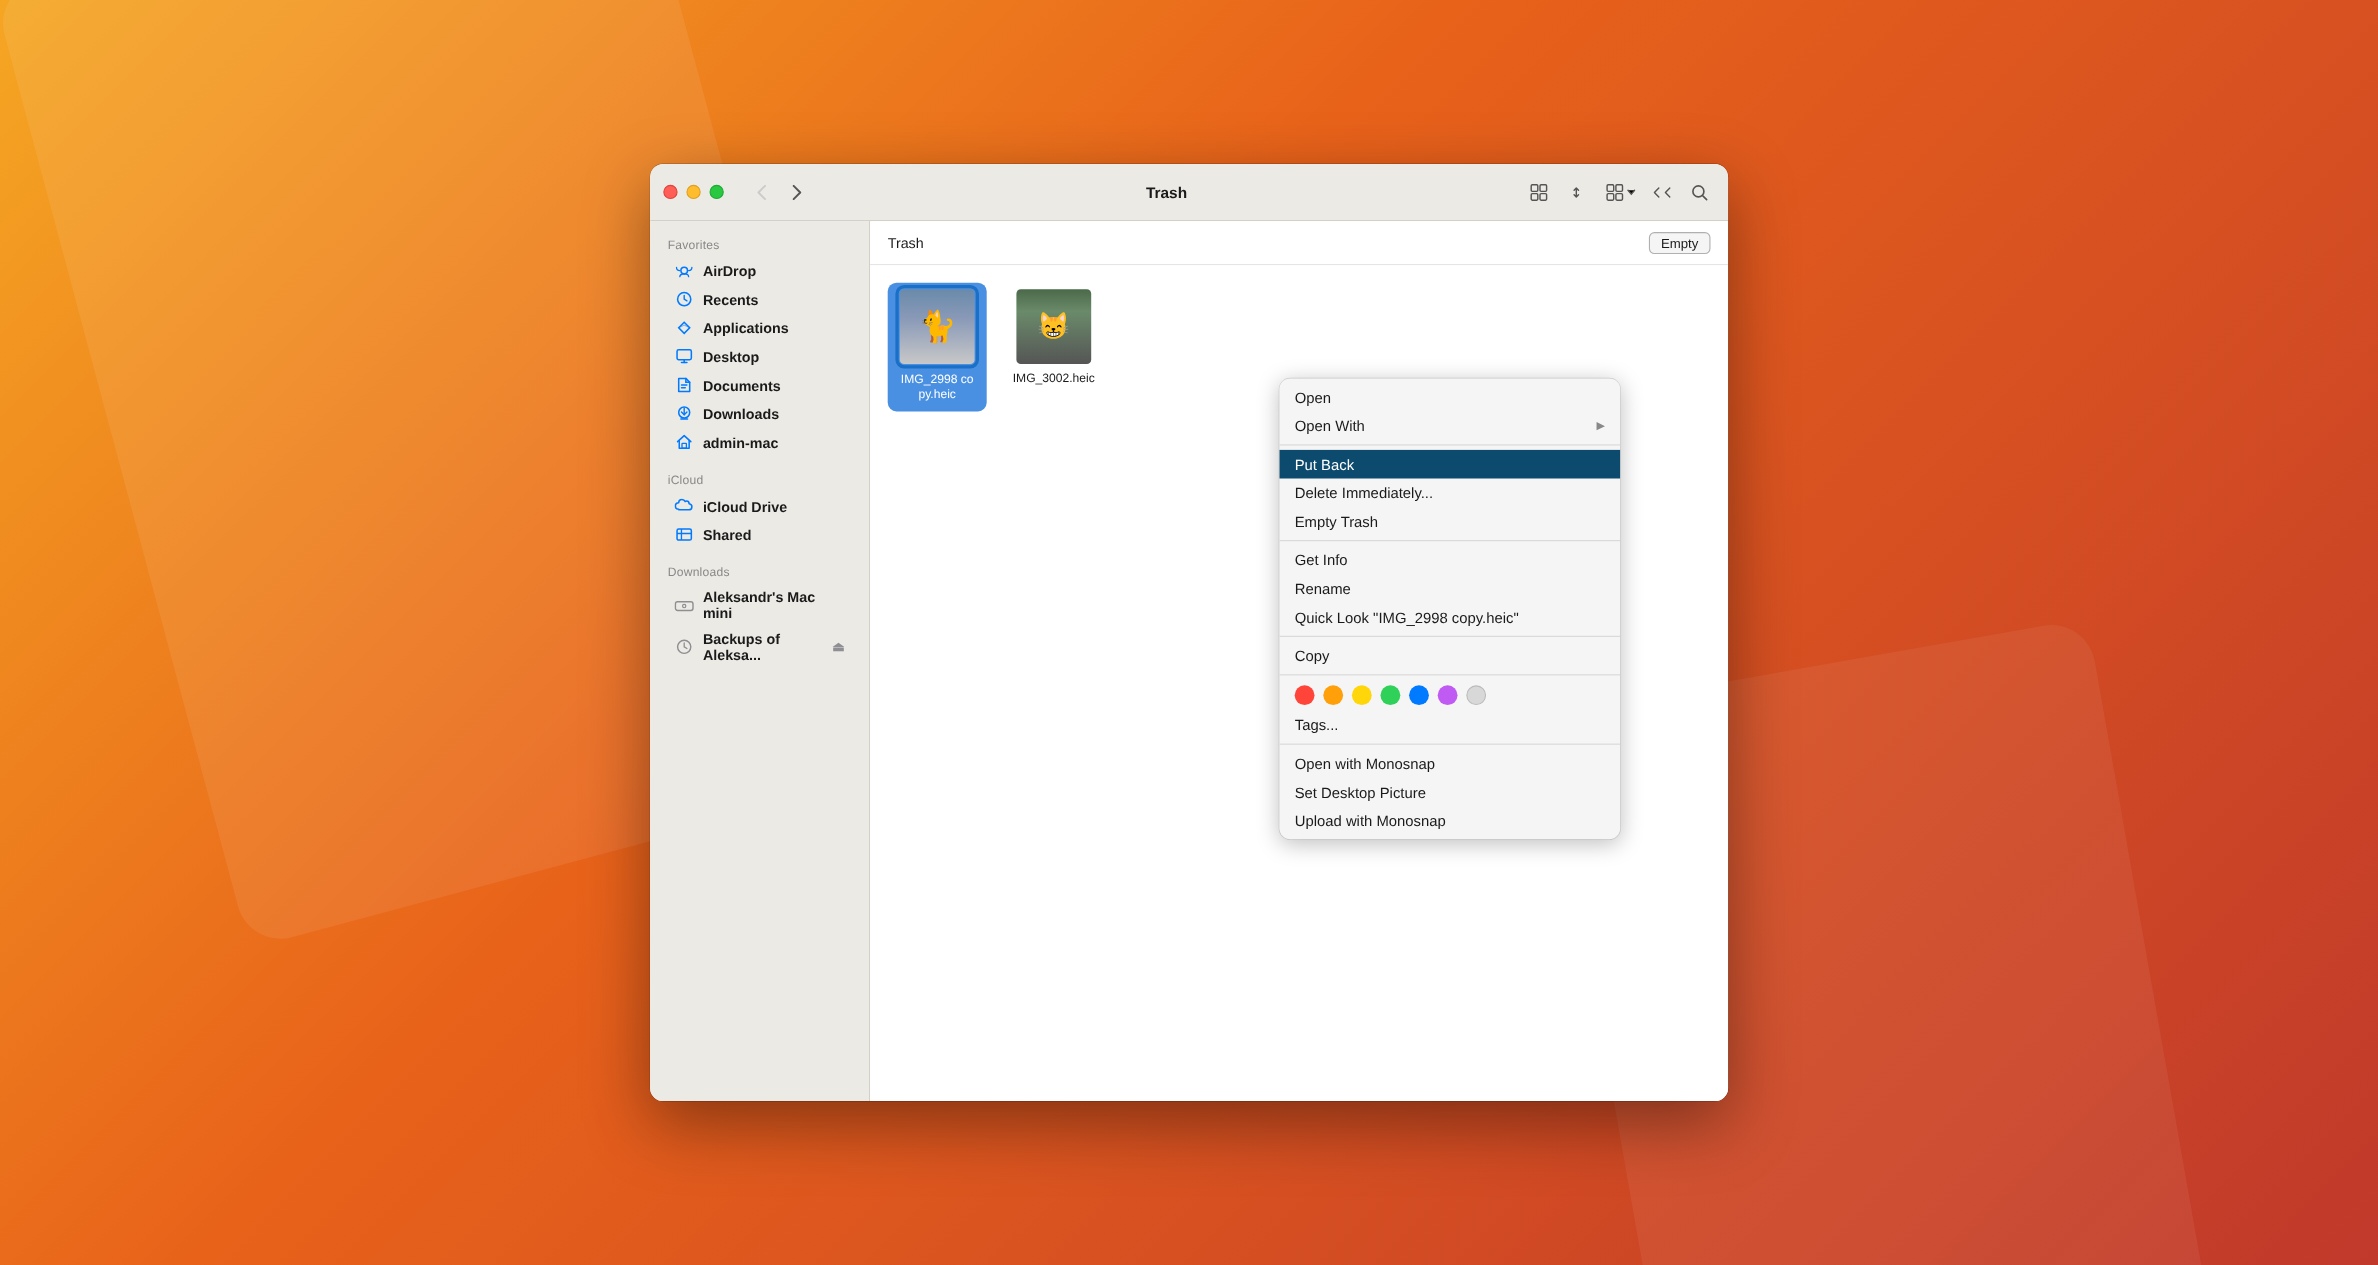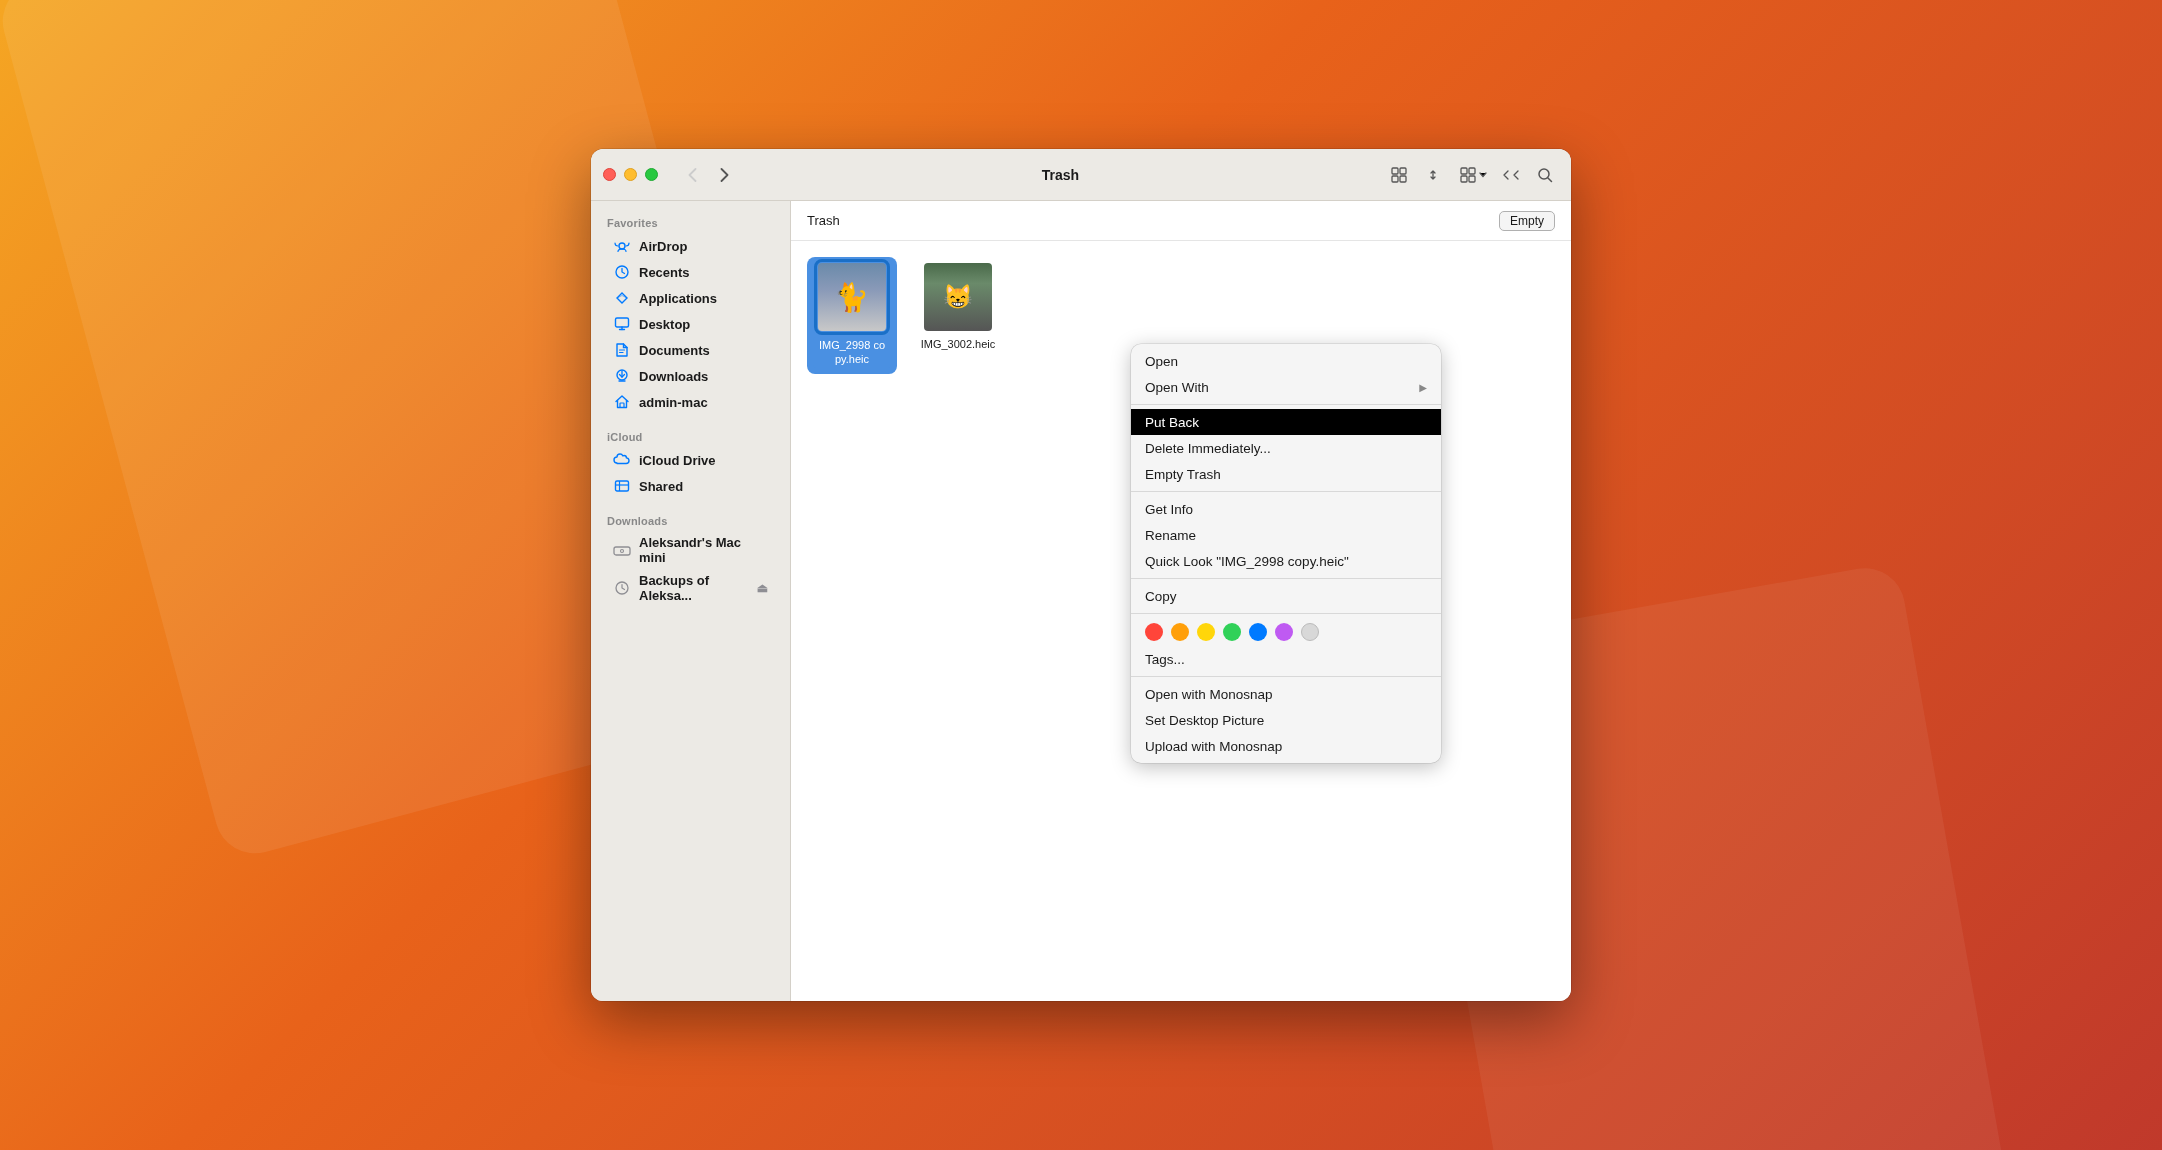--- a/index.html
+++ b/index.html
@@ -160,21 +160,21 @@
       border-right: 1px solid #d4d0c8;
       padding: 8px 0;
       display: flex;
       flex-direction: column;
       overflow-y: auto;
       flex-shrink: 0;
     }
 
     .sidebar-section-header {
       font-size: 11px;
-      font-weight: 700;
+      font-weight: 400;
       color: #888;
       padding: 8px 16px 4px;
       text-transform: none;
       letter-spacing: 0.02em;
     }
 
     .sidebar-item {
       display: flex;
       align-items: center;
       gap: 8px;
@@ -339,41 +339,41 @@
     .selected-name-bg {
       background: #4a90e2;
       border-radius: 3px;
       padding: 1px 4px;
     }
 
     
     .context-menu {
       position: absolute;
       top: 195px;
-      left: 540px;
+      left: 572px;
       width: 310px;
       background: #f5f5f5;
       border-radius: 10px;
       box-shadow: 0 4px 20px rgba(0,0,0,0.25), 0 0 0 0.5px rgba(0,0,0,0.15);
       padding: 4px 0;
       z-index: 100;
       overflow: hidden;
     }
 
     .ctx-item {
       display: flex;
       align-items: center;
       justify-content: space-between;
       padding: 5px 14px;
       font-size: 13.5px;
       color: #1a1a1a;
       cursor: pointer;
       min-height: 26px;
     }
-    .ctx-item.highlighted { background: #000000; color: white; }
+    .ctx-item.highlighted { background: #0c4a6e; color: white; }
 
     .ctx-chevron {
       font-size: 10px;
       color: #888;
     }
 
     .ctx-separator {
       height: 1px;
       background: #d8d8d8;
       margin: 4px 0;

